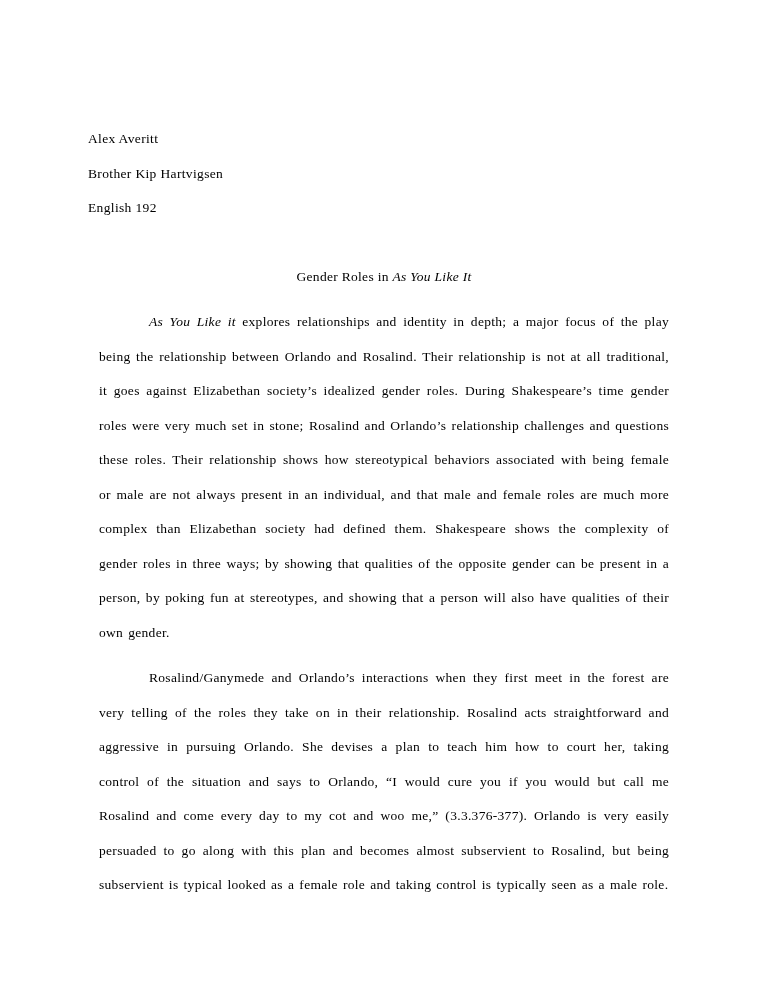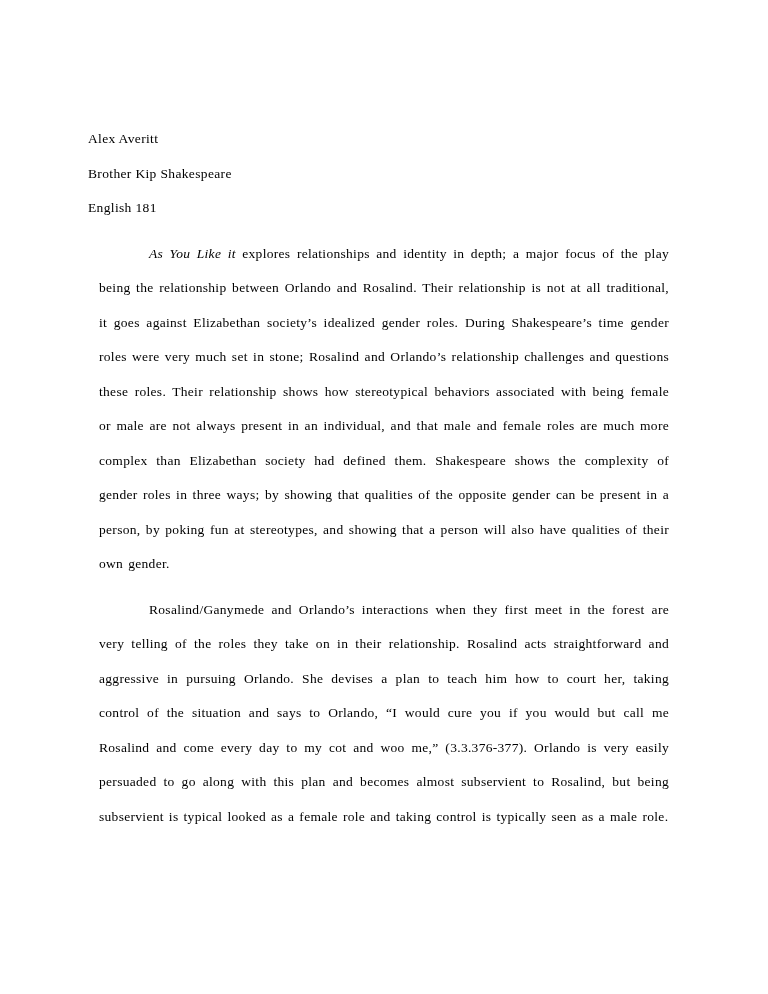--- a/index.html
+++ b/index.html
@@ -58,22 +58,25 @@
     margin-top: 0;
   }
 </style>
 </head>
 <body>
 
 <div class="page">
 
   <div class="heading-block">
     <div class="heading-line">Alex Averitt</div>
-    <div class="heading-line">Brother Kip Shakespeare</div>
-    <div class="heading-line">English 181</div>
+    <div class="heading-line">Brother Kip Hartvigsen</div>
+    <div class="heading-line">English 192</div>
   </div>
 
+  <div class="doc-title">
+    <span>Gender Roles in </span><span class="ital">As You Like It</span>
+  </div>
 
   <p class="para para-1"><span class="ital">As You Like it</span><span> explores relationships and identity in depth; a major focus of the play being the relationship between Orlando and Rosalind. Their relationship is not at all traditional, it goes against Elizabethan society’s idealized gender roles. During Shakespeare’s time gender roles were very much set in stone; Rosalind and Orlando’s relationship challenges and questions these roles. Their relationship shows how stereotypical behaviors associated with being female or male are not always present in an individual, and that male and female roles are much more complex than Elizabethan society had defined them. Shakespeare shows the complexity of gender roles in three ways; by showing that qualities of the opposite gender can be present in a person, by poking fun at stereotypes, and showing that a person will also have qualities of their own gender.</span></p>
 
   <p class="para para-2"><span>Rosalind/Ganymede and Orlando’s interactions when they first meet in the forest are very telling of the roles they take on in their relationship. Rosalind acts straightforward and aggressive in pursuing Orlando. She devises a plan to teach him how to court her, taking control of the situation and says to Orlando, “I would cure you if you would but call me Rosalind and come every day to my cot and woo me,” (3.3.376-377). Orlando is very easily persuaded to go along with this plan and becomes almost subservient to Rosalind, but being subservient is typical looked as a female role and taking control is typically seen as a male role.</span></p>
 
 </div>
 
 </body></html>

